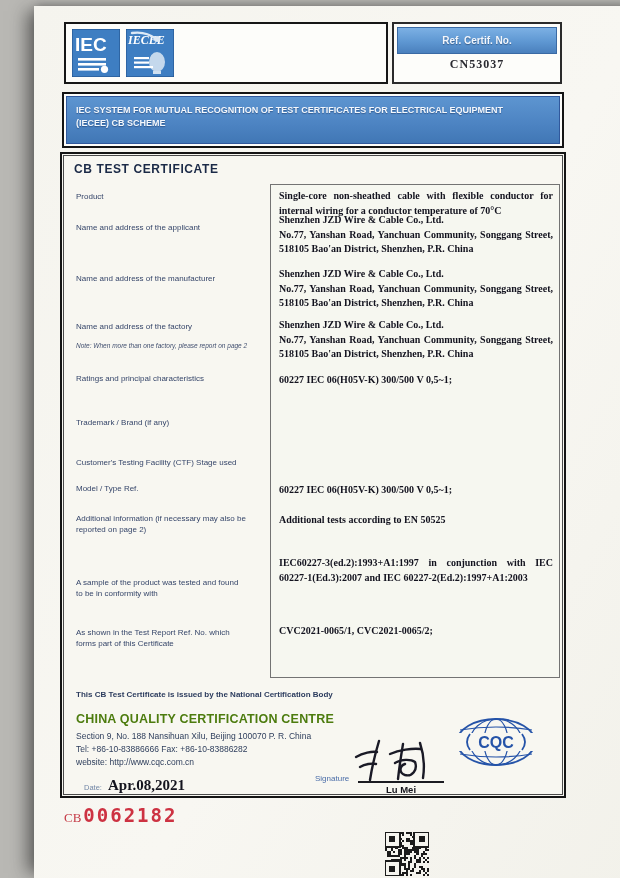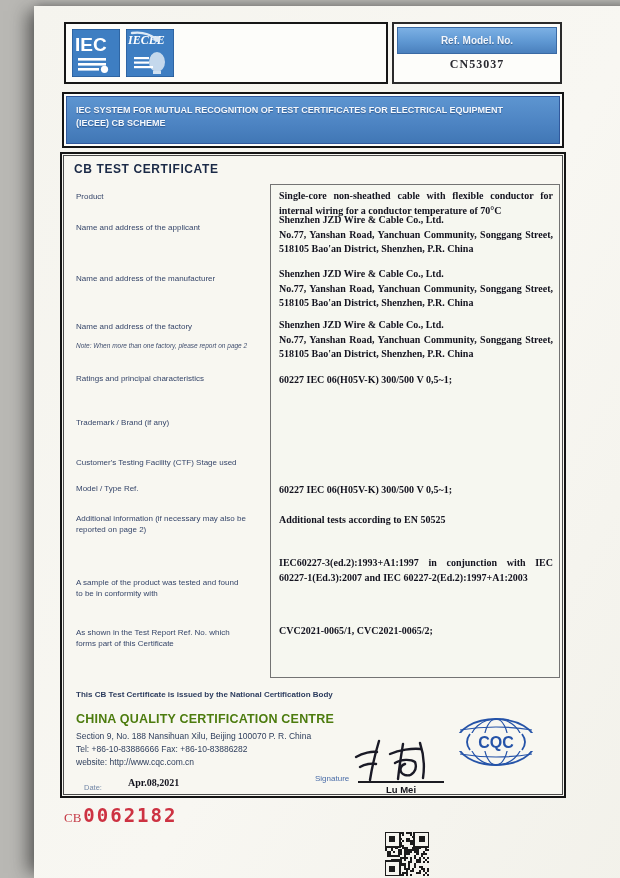--- a/index.html
+++ b/index.html
@@ -29,21 +29,21 @@
   .title{position:absolute;left:12px;top:8px;font-size:12px;font-weight:bold;letter-spacing:.6px;color:#1b2a47;}
   .values-box{position:absolute;left:208px;top:30px;width:290px;height:494px;border:1px solid #737373;background:#f6f7f0;box-sizing:border-box;}
   .lbl{position:absolute;left:14px;width:188px;font-size:8px;color:#36466a;line-height:10.5px;white-space:pre-line;}
   .lbl-note{position:absolute;left:14px;width:200px;font-size:6.5px;color:#425070;font-style:italic;}
   .val{position:absolute;left:8px;width:274px;font-family:"Liberation Serif",serif;font-size:10px;font-weight:bold;color:#12121e;line-height:14.5px;white-space:pre-line;text-align:justify;}
   .issued{position:absolute;left:14px;top:536px;font-size:8px;font-weight:bold;color:#2c3c5e;}
   
   .org{position:absolute;left:14px;top:558px;font-size:12.5px;font-weight:bold;color:#4d7c0f;letter-spacing:.2px;}
   .f-line{position:absolute;left:14px;font-size:8.5px;color:#2e3e5c;}
   .date-label{position:absolute;left:14px;top:629px;font-size:7.5px;color:#7186a6;margin-left:8px;}
-  .date-val{position:absolute;left:46px;top:623px;font-family:"Liberation Serif",serif;font-size:10px;font-weight:bold;color:#14141e;margin-left:20px;}
+  .date-val{position:absolute;left:46px;top:623px;font-family:"Liberation Serif",serif;font-size:15px;font-weight:bold;color:#14141e;}
   .sig-label{position:absolute;left:253px;top:620px;font-size:8px;color:#4a6da8;}
   .sig-line{position:absolute;left:296px;top:627px;width:86px;border-top:2px solid #1c1c22;}
   .sig-name{position:absolute;left:296px;top:630px;width:86px;text-align:center;font-size:9.5px;font-weight:bold;color:#14141c;}
   .sig-svg{position:absolute;left:286px;top:585px;}
   .cqc{position:absolute;left:392px;top:562px;}
   
   .stamp{position:absolute;left:30px;top:798px;display:flex;align-items:baseline;gap:2px;}
   .stamp-prefix{font-family:"Liberation Serif",serif;font-size:13px;color:#c53a46;}
   .stamp-number{font-family:"DejaVu Sans Mono",monospace;font-size:19px;font-weight:bold;color:#cd3242;letter-spacing:2px;}
   .qr-wrap{position:absolute;left:351px;top:826px;width:44px;height:44px;}
@@ -70,21 +70,21 @@
       <circle cx="31" cy="10" r="3" fill="#dce9f6"></circle>
       <ellipse cx="31" cy="33" rx="8" ry="10" fill="#cfe0f0" opacity="0.92"></ellipse>
       <rect x="27" y="42" width="8" height="3" fill="#cfe0f0"></rect>
       <rect x="8" y="28" width="15" height="2.2" fill="#ffffff"></rect>
       <rect x="8" y="32.5" width="15" height="2.2" fill="#ffffff"></rect>
       <rect x="8" y="37" width="19" height="2.2" fill="#ffffff"></rect>
     </svg>
   </div>
 
   <div class="hdr-right">
-    <div class="ref-bar">Ref. Model. No.</div>
+    <div class="ref-bar">Ref. Certif. No.</div>
     <div class="ref-val">CN53037</div>
   </div>
 
   <div class="banner">
     <div class="banner-fill">IEC SYSTEM FOR MUTUAL RECOGNITION OF TEST CERTIFICATES FOR ELECTRICAL EQUIPMENT
 (IECEE) CB SCHEME</div>
   </div>
 
   <div class="main">
     <div class="main-inner-line"></div>

